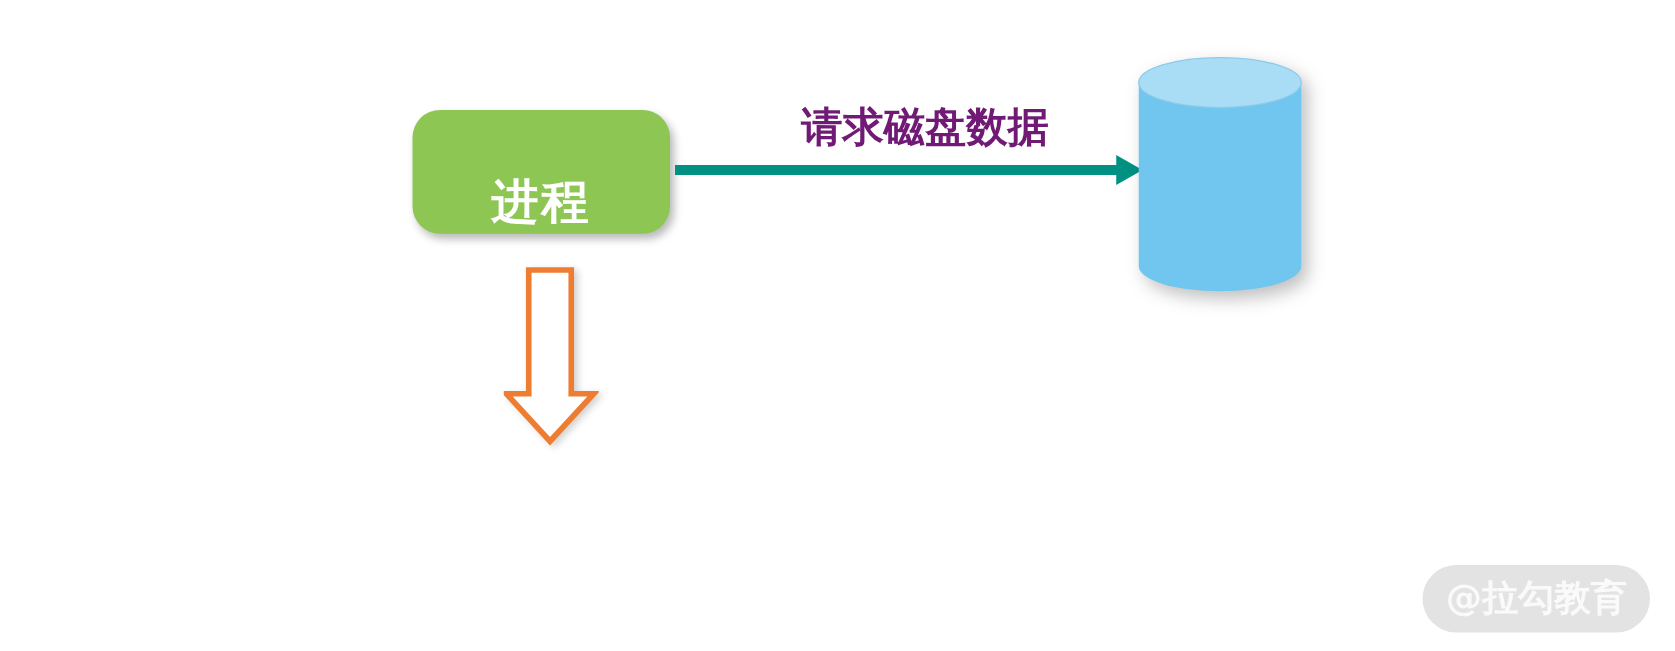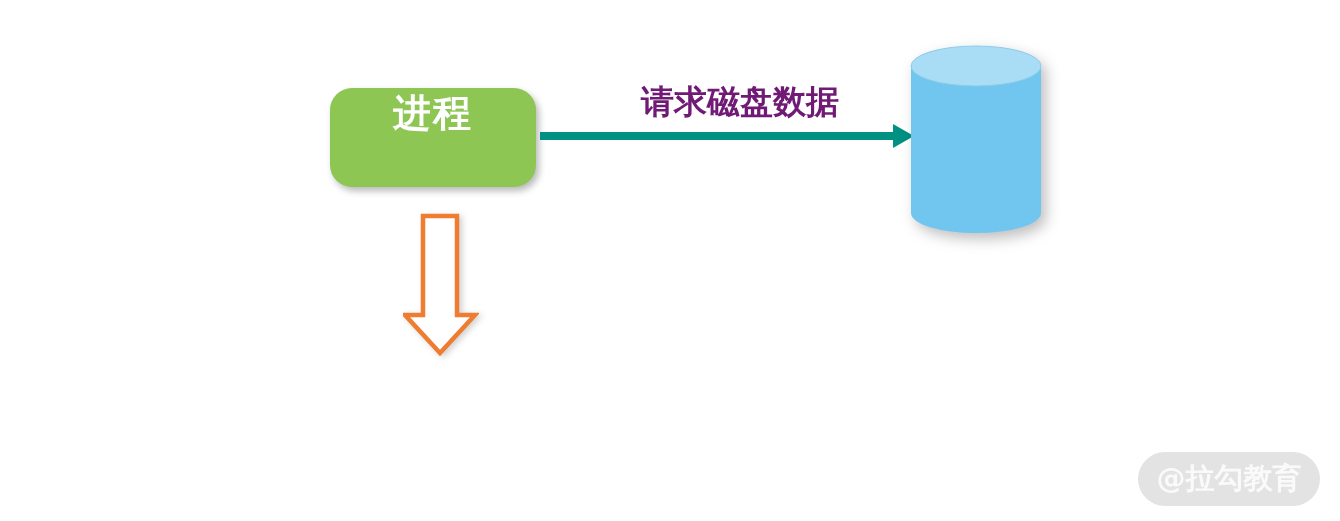--- a/index.html
+++ b/index.html
@@ -15,21 +15,21 @@
   }
 
   
   .process-box {
     position: absolute;
     left: 330px; top: 88px;
     width: 206px; height: 99px;
     background: #8DC653;
     border-radius: 22px;
     box-shadow: 3px 4px 7px rgba(0,0,0,0.28);
-    display: flex; align-items: flex-start; justify-content: center;
+    display: flex; align-items: flex-end; justify-content: center;
   }
   .process-box .label {
     color: #ffffff;
     font-size: 38px;
     font-weight: bold;
     letter-spacing: 2px;
   }
 
   
   .request-arrow-line {

